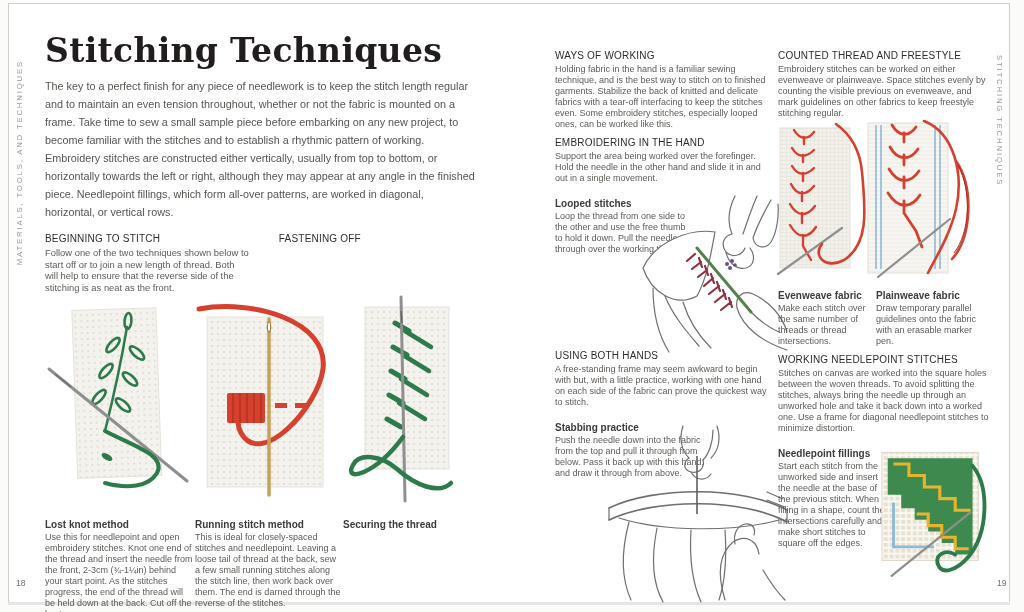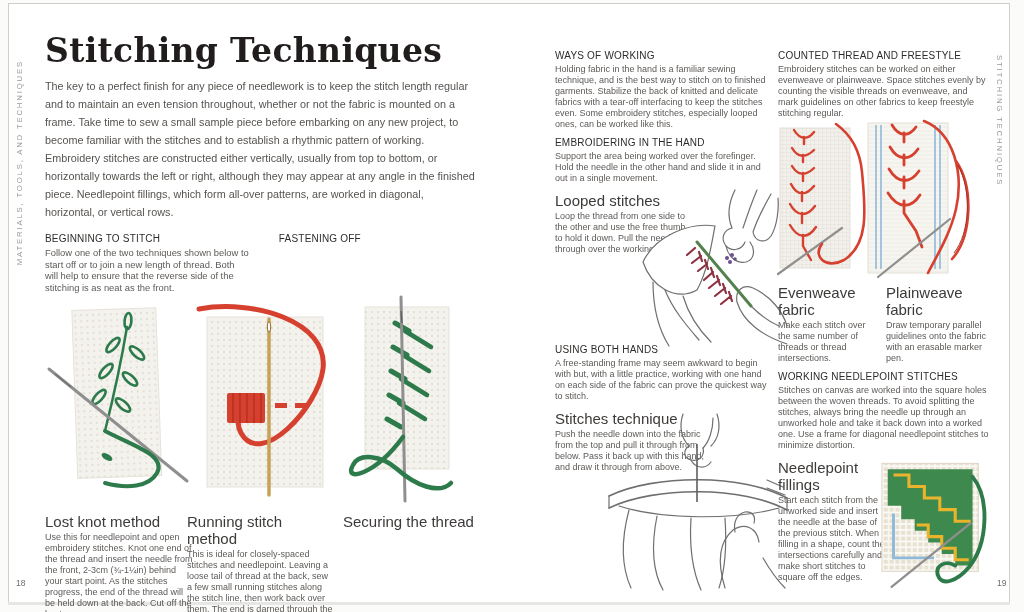--- a/index.html
+++ b/index.html
@@ -5,21 +5,21 @@
   html,body{margin:0;padding:0}
   body{width:1024px;height:612px;position:relative;background:#fbfbfa;
        font-family:"Liberation Sans",sans-serif;color:#555;overflow:hidden}
   .book{position:absolute;left:8px;top:3px;width:1000px;height:598px;background:#fff;
         border:1px solid #cfcfcc}
   .book-edge{position:absolute;left:8px;top:602px;width:1002px;height:3px;background:#e6e6e4}
   .title{font-family:"DejaVu Serif",serif;font-size:33px;font-weight:700;color:#201d1c;
          letter-spacing:.3px;margin:0;line-height:1}
   .intro{font-size:10.8px;line-height:18px;color:#56534f;margin:10px 0 0}
   .h-caps{font-size:10px;font-weight:normal;color:#2e2c2a;letter-spacing:.2px;margin:0 0 3px}
-  .h-sub{font-size:15px;font-weight:normal;color:#3d3b39;margin:8px 0 2px}
+  .h-sub{font-size:10px;font-weight:bold;color:#3d3b39;margin:14px 0 2px}
   .body{font-size:9.4px;line-height:11.6px;color:#5d5a56;margin:0}
   .body-s{font-size:9px;line-height:11px;color:#5d5a56;margin:0}
   .sidebar{position:absolute;font-size:7.8px;letter-spacing:1.8px;color:#9b9995;white-space:nowrap}
   .sidebar.left{left:15px;top:60px;writing-mode:vertical-rl;transform:rotate(180deg)}
   .sidebar.right{left:995px;top:55px;writing-mode:vertical-rl}
   .pagenum{position:absolute;font-size:8.5px;color:#6f6d6a}
   .flexrow{display:flex}
   .rel{position:relative}
   .abs{position:absolute}
   svg{display:block;overflow:visible}
@@ -112,21 +112,21 @@
       <line x1="62" y1="14" x2="63" y2="26" stroke="#5e5e5e" stroke-width="1.2"></line>
       <path d="M64,140 C36,178 4,186 14,168 C20,156 42,158 58,172 C76,188 100,198 112,186" fill="none" stroke="#2d7a4b" stroke-width="4.5" stroke-linecap="round"></path>
     </svg>
   </div>
 
   <div class="rel" style="height:118px;margin-top:6px">
     <div class="abs" style="left:0;width:148px">
       <p class="h-sub">Lost knot method</p>
       <p class="body-s">Use this for needlepoint and open embroidery stitches. Knot one end of the thread and insert the needle from the front, 2-3cm (¾-1¼in) behind your start point. As the stitches progress, the end of the thread will be held down at the back. Cut off the knot.</p>
     </div>
-    <div class="abs" style="left:142px;width:146px">
+    <div class="abs" style="left:150px;width:146px">
       <p class="h-sub">Running stitch method</p>
       <p class="body-s">This is ideal for closely-spaced stitches and needlepoint. Leaving a loose tail of thread at the back, sew a few small running stitches along the stitch line, then work back over them. The end is darned through the reverse of the stitches.</p>
     </div>
     <div class="abs" style="left:298px;width:132px">
       <p class="h-sub">Securing the thread</p>
     </div>
   </div>
 </div>
 
 <div class="abs" style="left:555px;top:50px;width:216px">
@@ -169,21 +169,21 @@
     </svg>
   </div>
 
   <div style="margin-bottom:7px">
     <p class="h-caps">USING BOTH HANDS</p>
     <p class="body-s">A free-standing frame may seem awkward to begin with but, with a little practice, working with one hand on each side of the fabric can prove the quickest way to stitch.</p>
   </div>
 
   <div class="rel" style="min-height:165px">
     <div style="width:150px">
-      <p class="h-sub">Stitches technique</p>
+      <p class="h-sub">Stabbing practice</p>
       <p class="body-s">Push the needle down into the fabric from the top and pull it through from below. Pass it back up with this hand, and draw it through from above.</p>
     </div>
     <svg class="abs" style="left:52px;top:2px" width="182" height="178" viewBox="0 0 182 178">
       <g stroke="#6f6f6f" stroke-width="1.2" fill="none" stroke-linecap="round">
         <path d="M2,84 C48,62 136,62 180,86" stroke-width="1.6"></path>
         <path d="M2,96 C48,74 136,74 180,98" stroke-width="1.6"></path>
         <path d="M2,84 L2,96 M180,86 L180,98"></path>
         <path d="M160,68 l16,7 M160,76 l18,7"></path>
         <path d="M12,94 C56,108 128,108 172,96"></path>
         <path d="M22,98 C14,128 14,154 24,176"></path>
@@ -199,21 +199,21 @@
         <path d="M156,146 C163,158 170,168 178,176"></path>
       </g>
       <line x1="90" y1="32" x2="90" y2="90" stroke="#5f5f5f" stroke-width="1.6"></line>
     </svg>
   </div>
 </div>
 
 <div class="abs" style="left:778px;top:50px;width:212px">
   <div style="margin-bottom:5px">
     <p class="h-caps">COUNTED THREAD AND FREESTYLE</p>
-    <p class="body-s">Embroidery stitches can be worked on either evenweave or plainweave. Space stitches evenly by counting the visible threads on evenweave, and mark guidelines on other fabrics to keep freestyle stitching regular.</p>
+    <p class="body-s">Embroidery stitches can be worked on either evenweave or plainweave. Space stitches evenly by counting the visible previous on evenweave, and mark guidelines on other fabrics to keep freestyle stitching regular.</p>
   </div>
 
   <div class="rel" style="height:148px;margin-bottom:4px">
     <svg class="abs" style="left:0;top:0" width="100" height="150" viewBox="0 0 100 150">
       <defs>
           <pattern id="pa6" width="4" height="4" patternUnits="userSpaceOnUse">
         <rect width="4" height="4" fill="#f2f0ea"></rect>
             <path d="M0,0H4M0,0V4" stroke="#ddd9d0" stroke-width="0.7"></path>
           </pattern>
         </defs>
@@ -238,21 +238,21 @@
       </g>
       <g stroke="#d6402f" stroke-width="2.8" fill="none" stroke-linecap="round">
         <path d="M30,4 C37,16 47,16 54,6 M42,12 L42,21 M28,26 C36,40 48,40 56,28 M42,34 L42,44 M27,48 C36,63 48,63 57,50 M42,56 L42,67 M26,72 C36,88 49,88 58,74 M42,80 L42,92 M42,92 L54,110 M54,110 L60,126"></path>
       </g>
       <line x1="16" y1="156" x2="88" y2="98" stroke="#8f8f8f" stroke-width="2.2" stroke-linecap="round"></line>
       <path d="M62,0 C92,12 102,52 94,88 C88,114 74,136 66,152 M94,40 C112,66 110,116 90,138" fill="none" stroke="#d6402f" stroke-width="2.6" stroke-linecap="round"></path>
       <path d="M96,44 C110,70 108,112 92,132" fill="none" stroke="#a62f28" stroke-width="1"></path>
     </svg>
   </div>
 
-  <div class="flexrow" style="gap:10px;margin-bottom:7px">
+  <div class="flexrow" style="margin-bottom:7px">
     <div style="width:98px">
       <p class="h-sub">Evenweave fabric</p>
       <p class="body-s">Make each stitch over the same number of threads or thread intersections.</p>
     </div>
     <div style="width:102px">
       <p class="h-sub">Plainweave fabric</p>
       <p class="body-s">Draw temporary parallel guidelines onto the fabric with an erasable marker pen.</p>
     </div>
   </div>
 

